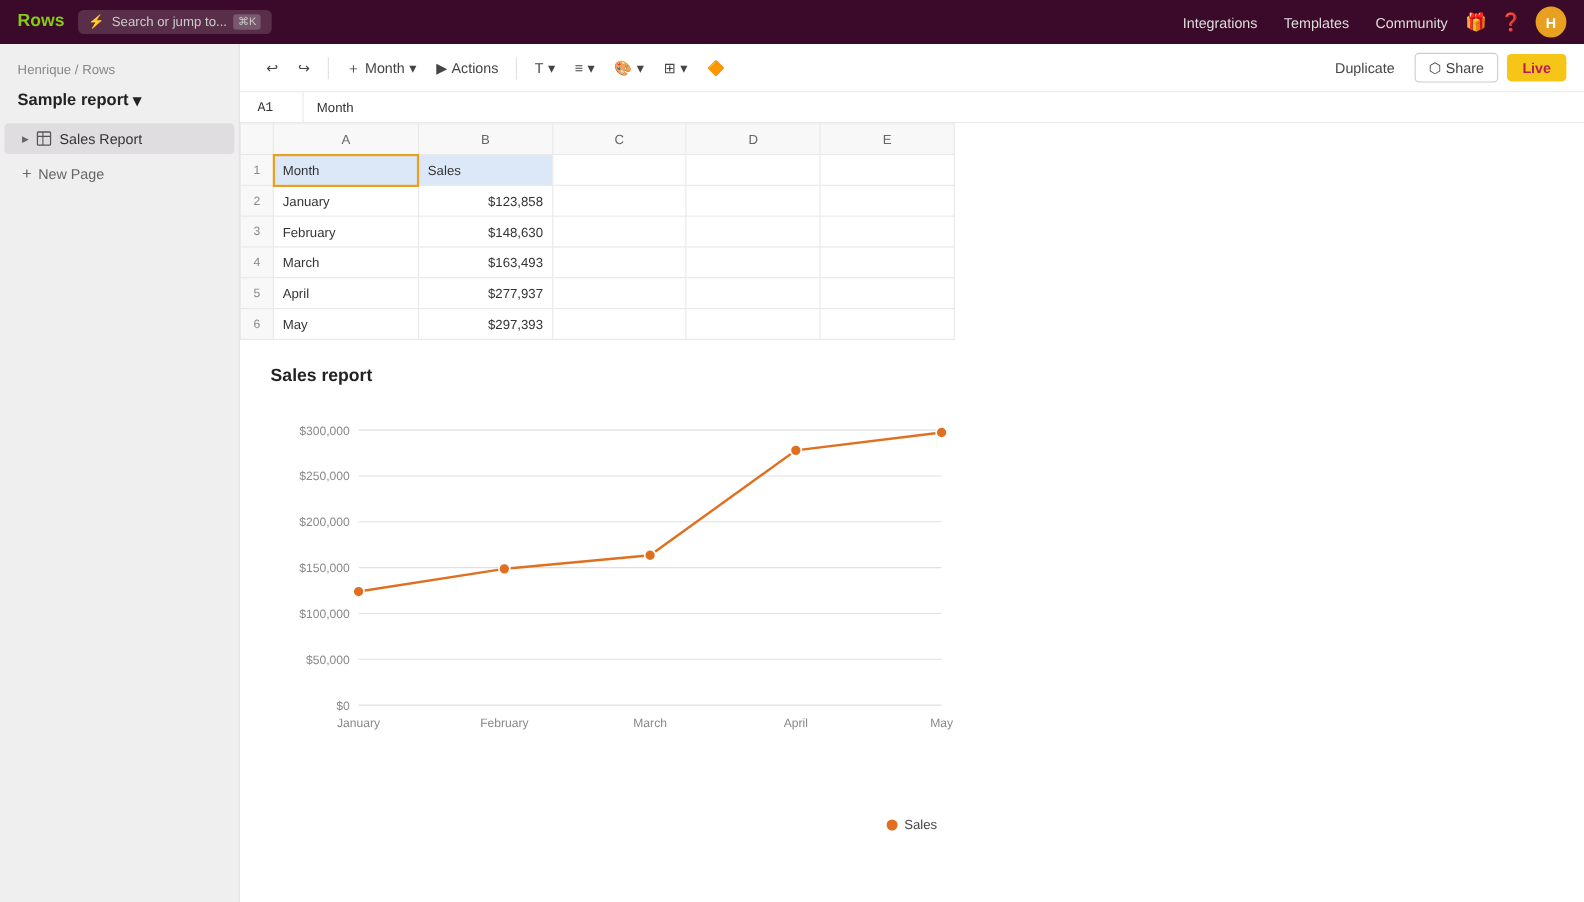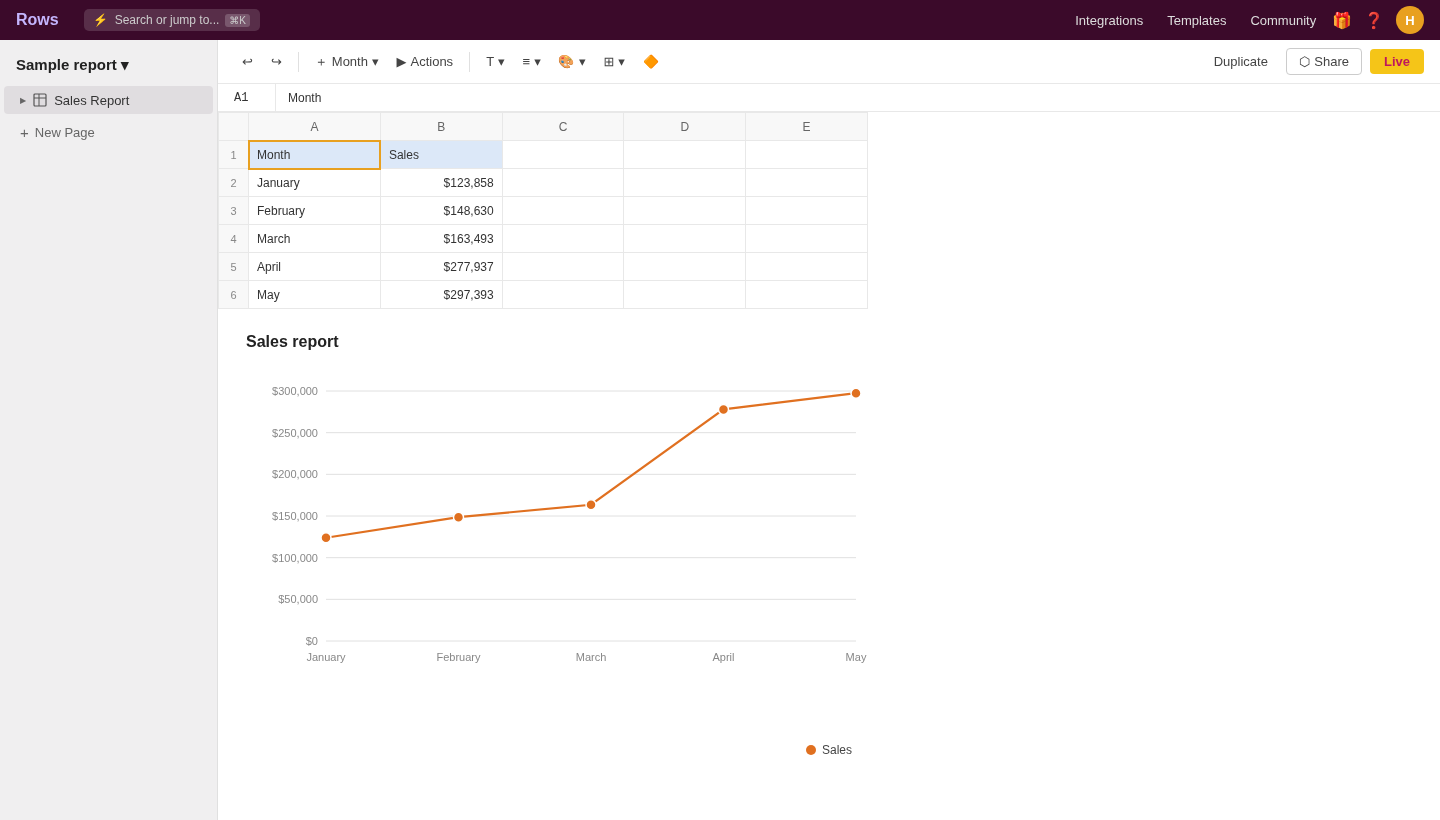--- a/index.html
+++ b/index.html
@@ -8,24 +8,24 @@
     
     .topnav {
       background: #3b0a2a;
       display: flex;
       align-items: center;
       height: 40px;
       padding: 0 16px;
       flex-shrink: 0;
     }
     .topnav-logo {
-      color: #c4b5fd;
+      color: #84cc16;
       font-weight: 700;
       font-size: 16px;
-      margin-right: 25px;
+      margin-right: 12px;
     }
     .topnav-search-box {
       display: flex;
       align-items: center;
       background: rgba(255,255,255,0.15);
       border-radius: 5px;
       padding: 4px 10px;
       gap: 6px;
       margin-right: auto;
     }
@@ -355,20 +355,21 @@
   <div class="topnav-icons">
     <button class="topnav-icon-btn">🎁</button>
     <button class="topnav-icon-btn">❓</button>
     <div class="topnav-avatar">H</div>
   </div>
 </nav>
 
 <div class="main-layout">
 
   <aside class="sidebar">
+    <div class="sidebar-breadcrumb">Henrique / Rows</div>
     <div class="sidebar-report-title">
       <span>Sample report</span>
       <span>▾</span>
     </div>
     <div class="sidebar-item active">
       <span class="sidebar-item-triangle">▶</span>
       <span class="sidebar-table-icon">
         <svg width="14" height="14" viewBox="0 0 14 14" fill="none">
           <rect x="1" y="1" width="12" height="12" rx="1" stroke="#555" stroke-width="1.2" fill="none"></rect>
           <line x1="1" y1="5" x2="13" y2="5" stroke="#555" stroke-width="1"></line>

